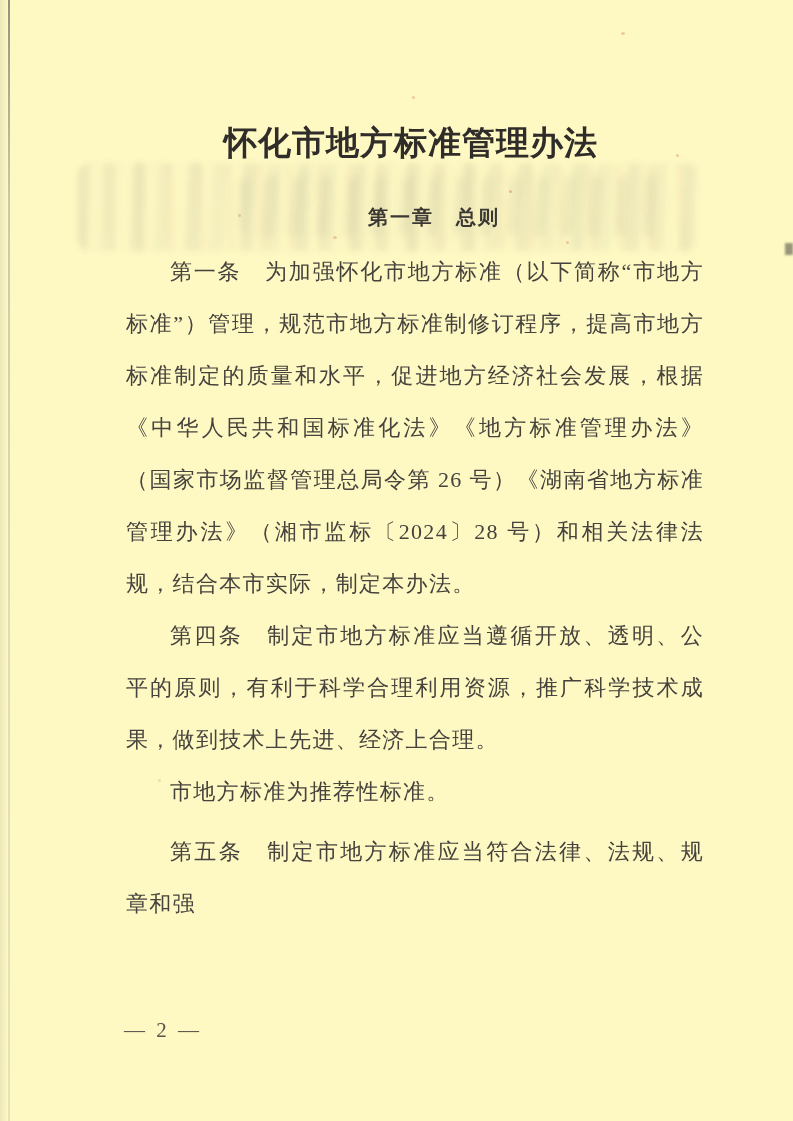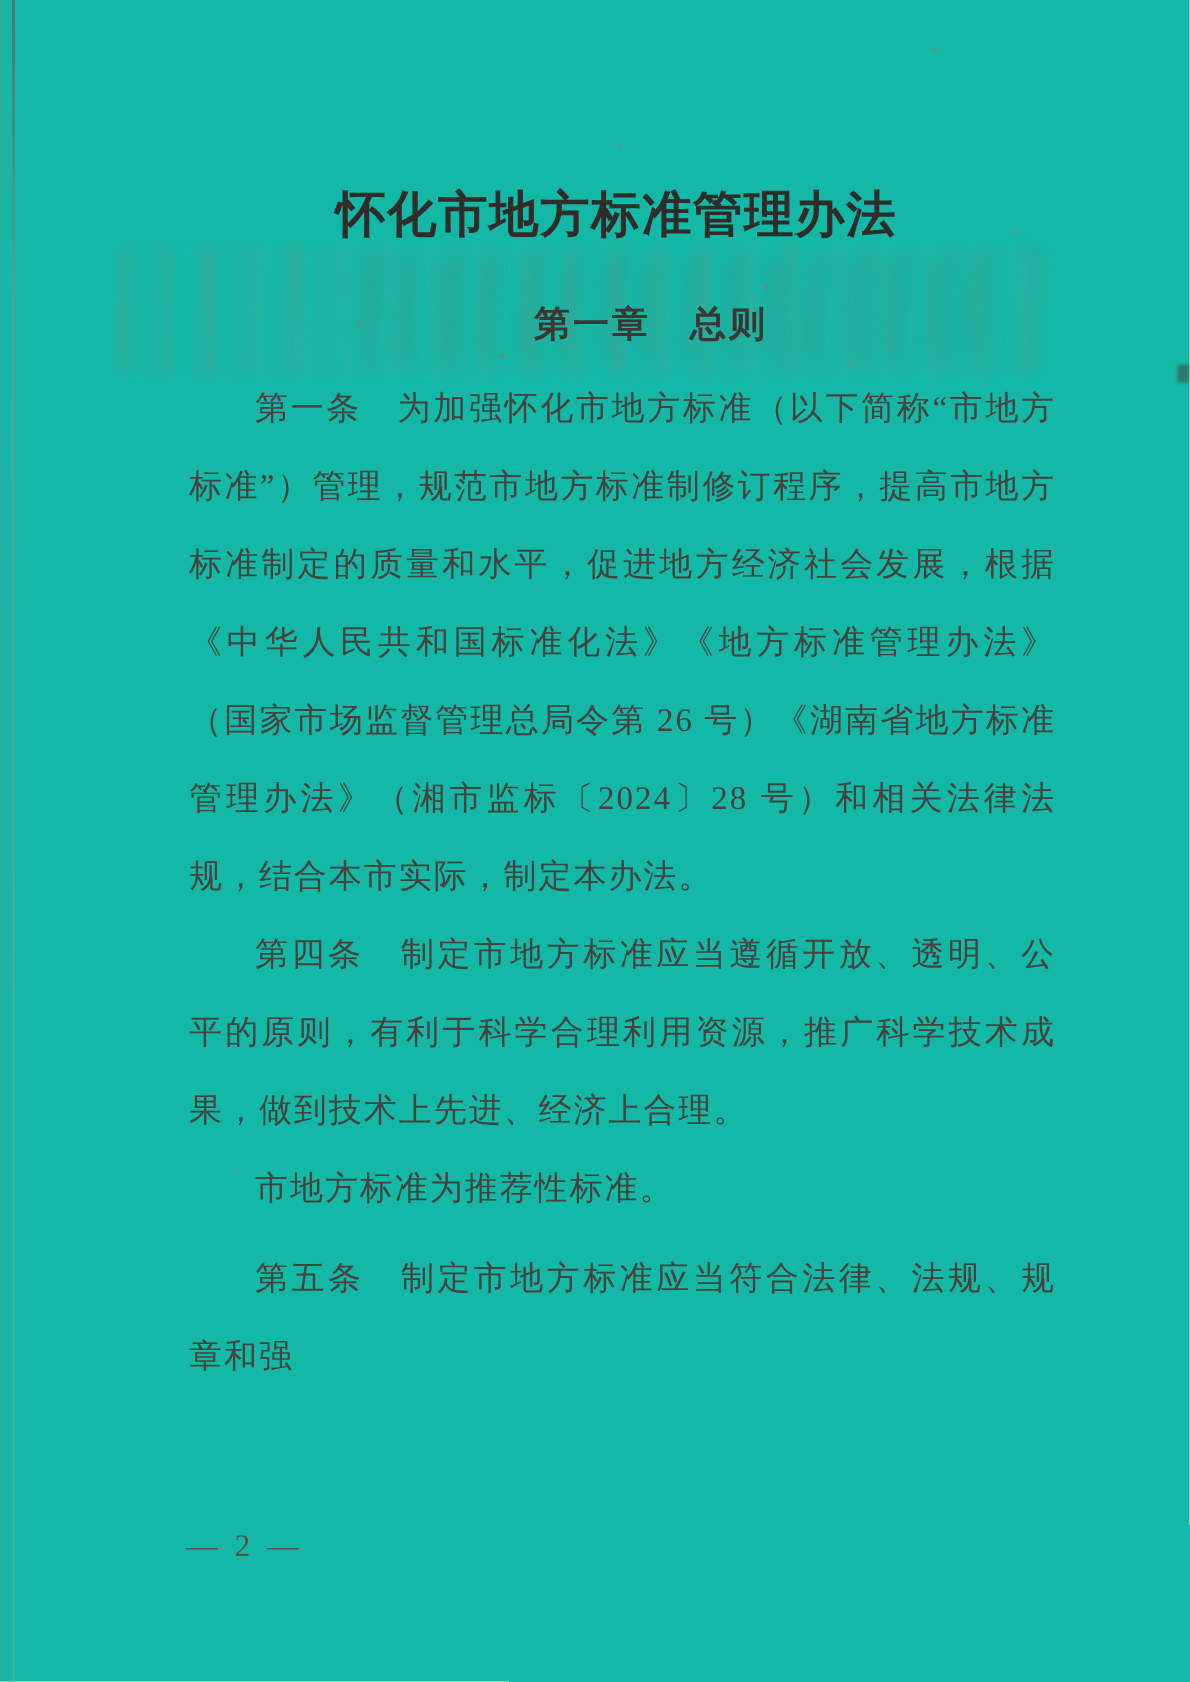--- a/index.html
+++ b/index.html
@@ -1,20 +1,20 @@
 <!DOCTYPE html>
 <html><head>
 <meta charset="utf-8">
 <style>
   html,body { margin:0; padding:0; background:#e8e8e6; }
   .page {
     position:relative;
     width:793px; height:1121px;
     margin:0 auto;
-    background:#14b8a6;
+    background:#fef9c3;
     overflow:hidden;
     font-family:"Liberation Serif","DejaVu Serif",serif;
     color:#46423d;
   }
   
   .edge-line {
     position:absolute; left:8px; top:0; width:2px; height:1121px;
     background:linear-gradient(180deg, rgba(90,90,88,.65) 0%, rgba(140,140,136,.45) 18%,
                rgba(160,158,152,.32) 55%, rgba(170,168,162,.28) 100%);
   }
@@ -26,21 +26,21 @@
     position:absolute; top:122px; left:128px; width:566px;
     margin:0; text-align:center;
     font-family:"Liberation Sans","DejaVu Sans",sans-serif;
     font-weight:700; font-size:33px; line-height:42px;
     letter-spacing:1px; color:#2f2c29;
   }
   .chapter {
     position:absolute; top:201px; left:196px; width:476px;
     margin:0; text-align:center;
     font-family:"Liberation Sans","DejaVu Sans",sans-serif;
-    font-weight:600; font-size:24px; line-height:32px;
+    font-weight:600; font-size:20px; line-height:32px;
     letter-spacing:2px; color:#3b3834;
   }
   .body {
     position:absolute; top:246px; left:126px; width:578px;
     font-size:22px; line-height:52px; letter-spacing:1.3px;
     text-align:justify;
   }
   .body p { margin:0; text-indent:2em; }
   .body p:nth-child(4) { margin-top:8px; }
   .body p:nth-child(5) { margin-top:10px; }

